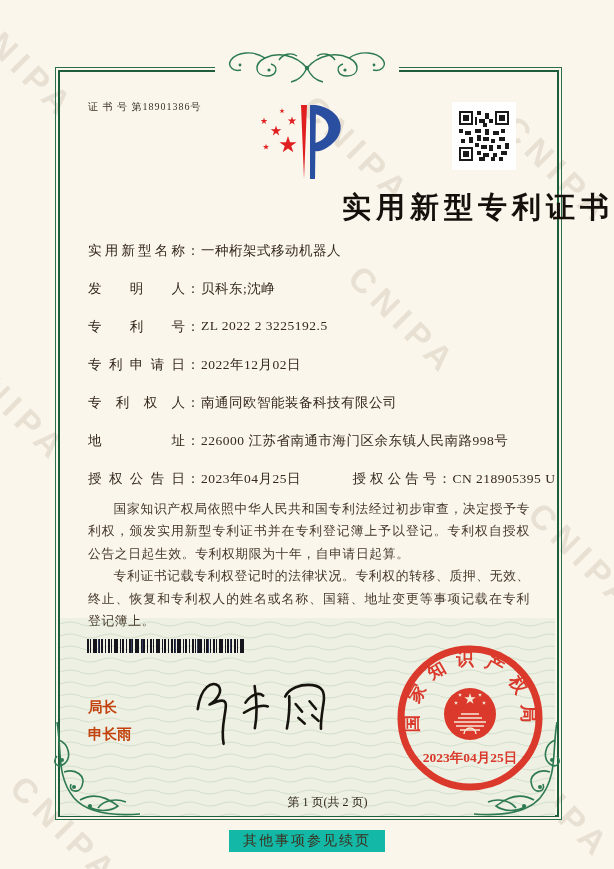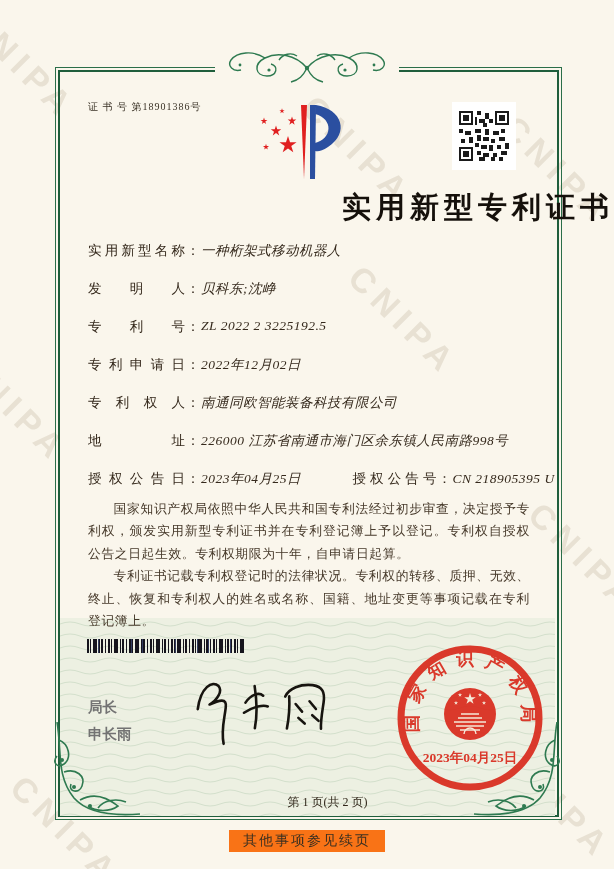--- a/index.html
+++ b/index.html
@@ -49,21 +49,21 @@
 
   .title{
     position:absolute;left:0;right:0;top:188px;text-align:right;
     font-size:29px;font-weight:bold;letter-spacing:5px;color:#15100b;
   }
 
   .rows{position:absolute;left:88px;top:242px;width:450px;}
   .row{height:38px;font-size:13.5px;white-space:nowrap;color:#35291c;}
   .row .lbl{display:inline-block;width:97px;text-align:justify;text-align-last:justify;vertical-align:top;font-family:Liberation Mono, monospace;}
   .row .colon{display:inline-block;width:16px;text-align:center;vertical-align:top;}
-  .row .val{letter-spacing:.5px;font-style:italic;}
+  .row .val{letter-spacing:.5px;}
   .row .lbl2{display:inline-block;width:84px;margin-left:48px;text-align:justify;text-align-last:justify;vertical-align:top;}
 
   .paras{
     position:absolute;left:88px;top:498px;width:442px;
     font-size:12.8px;line-height:1.75;text-align:justify;color:#46392a;
     letter-spacing:.6px;
   }
   .paras p{margin:0;text-indent:2em;}
 
   .barcode{
@@ -71,35 +71,35 @@
     background-image:
       repeating-linear-gradient(90deg,#15141c 0 1px,transparent 1px 3px),
       repeating-linear-gradient(90deg,#15141c 0 2px,transparent 2px 7px),
       repeating-linear-gradient(90deg,rgba(30,40,80,.9) 0 1px,transparent 1px 11px);
     z-index:4;
   }
 
   .signer{
     position:absolute;left:88px;top:694px;z-index:4;
     font-family:"Liberation Sans","DejaVu Sans",sans-serif;
-    font-size:14.5px;font-weight:600;color:#737373;line-height:27px;
+    font-size:14.5px;font-weight:600;color:#c2410c;line-height:27px;
   }
   .signature{position:absolute;left:168px;top:672px;z-index:4;}
 
   .seal{position:absolute;left:393px;top:641px;z-index:5;}
 
   .footer-page{
     position:absolute;left:0;right:0;top:794px;text-align:center;
     font-size:12px;color:#2f2619;z-index:4;margin-left:41px;
   }
   .footer-note{
     position:absolute;left:0;right:0;top:830px;text-align:center;z-index:4;
   }
   .footer-note span{
-    display:inline-block;background:#f97316;padding:2px 14px;
+    display:inline-block;background:#14b8a6;padding:2px 14px;
     font-size:14px;letter-spacing:2px;color:#3c3020;
   }
 
   .ornament-top{position:absolute;left:207px;top:46px;z-index:3;}
   .flourish{position:absolute;z-index:3;}
   .flourish.bl{left:52px;top:722px;}
   .flourish.br{right:52px;top:722px;transform:scaleX(-1);}
 </style>
 </head>
 <body>

